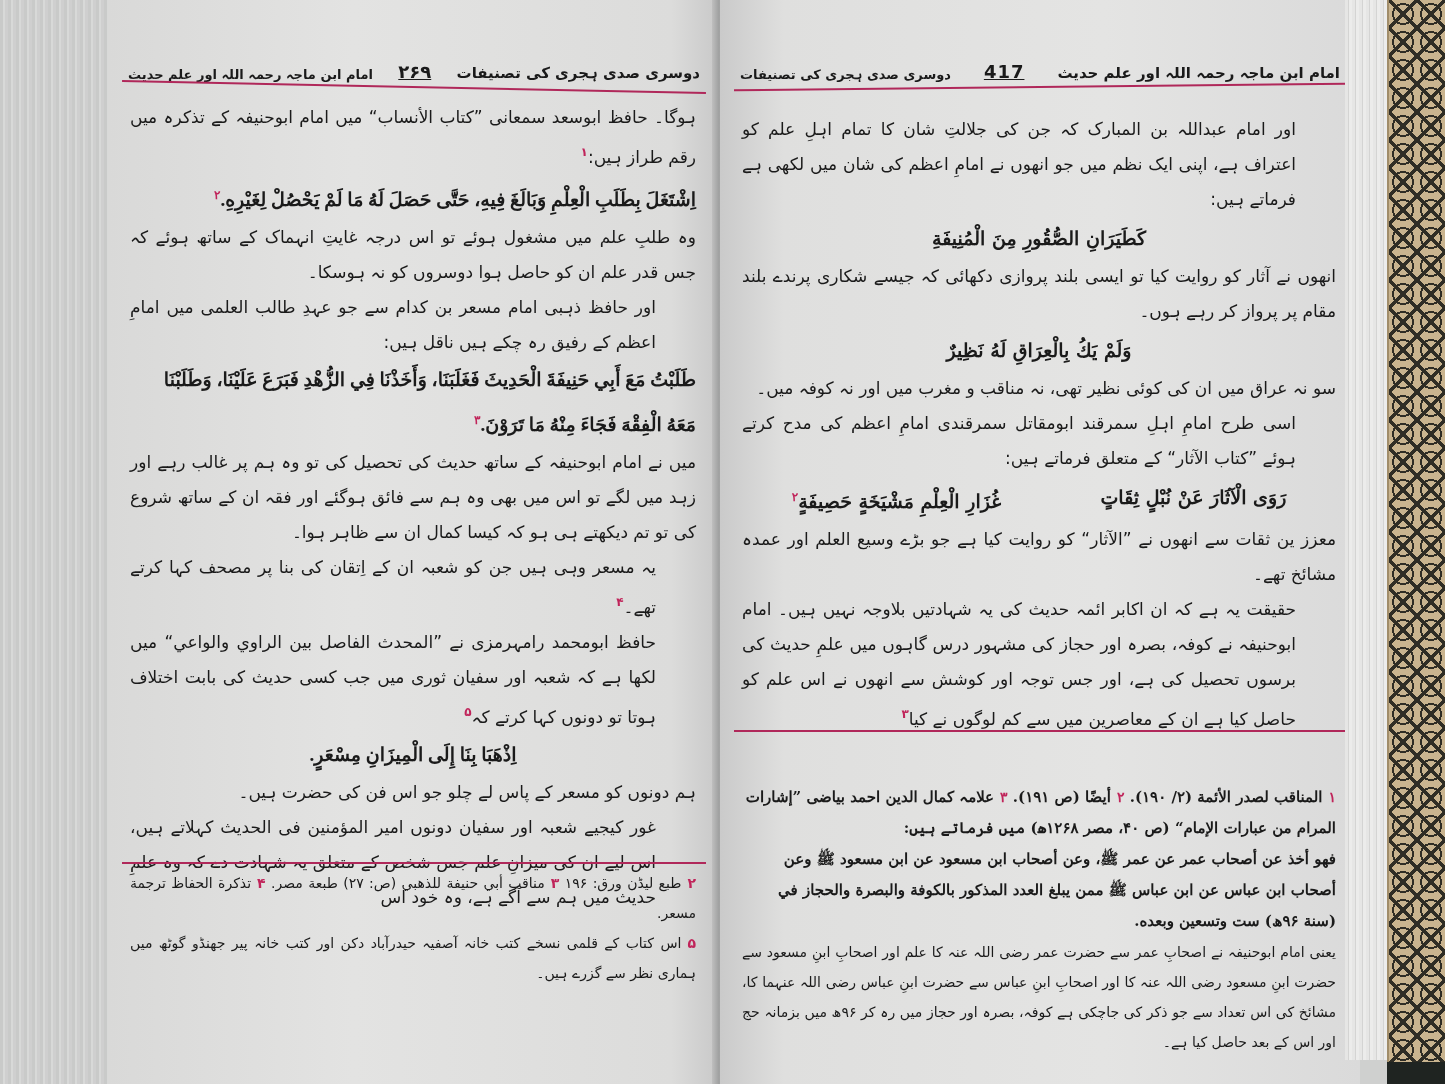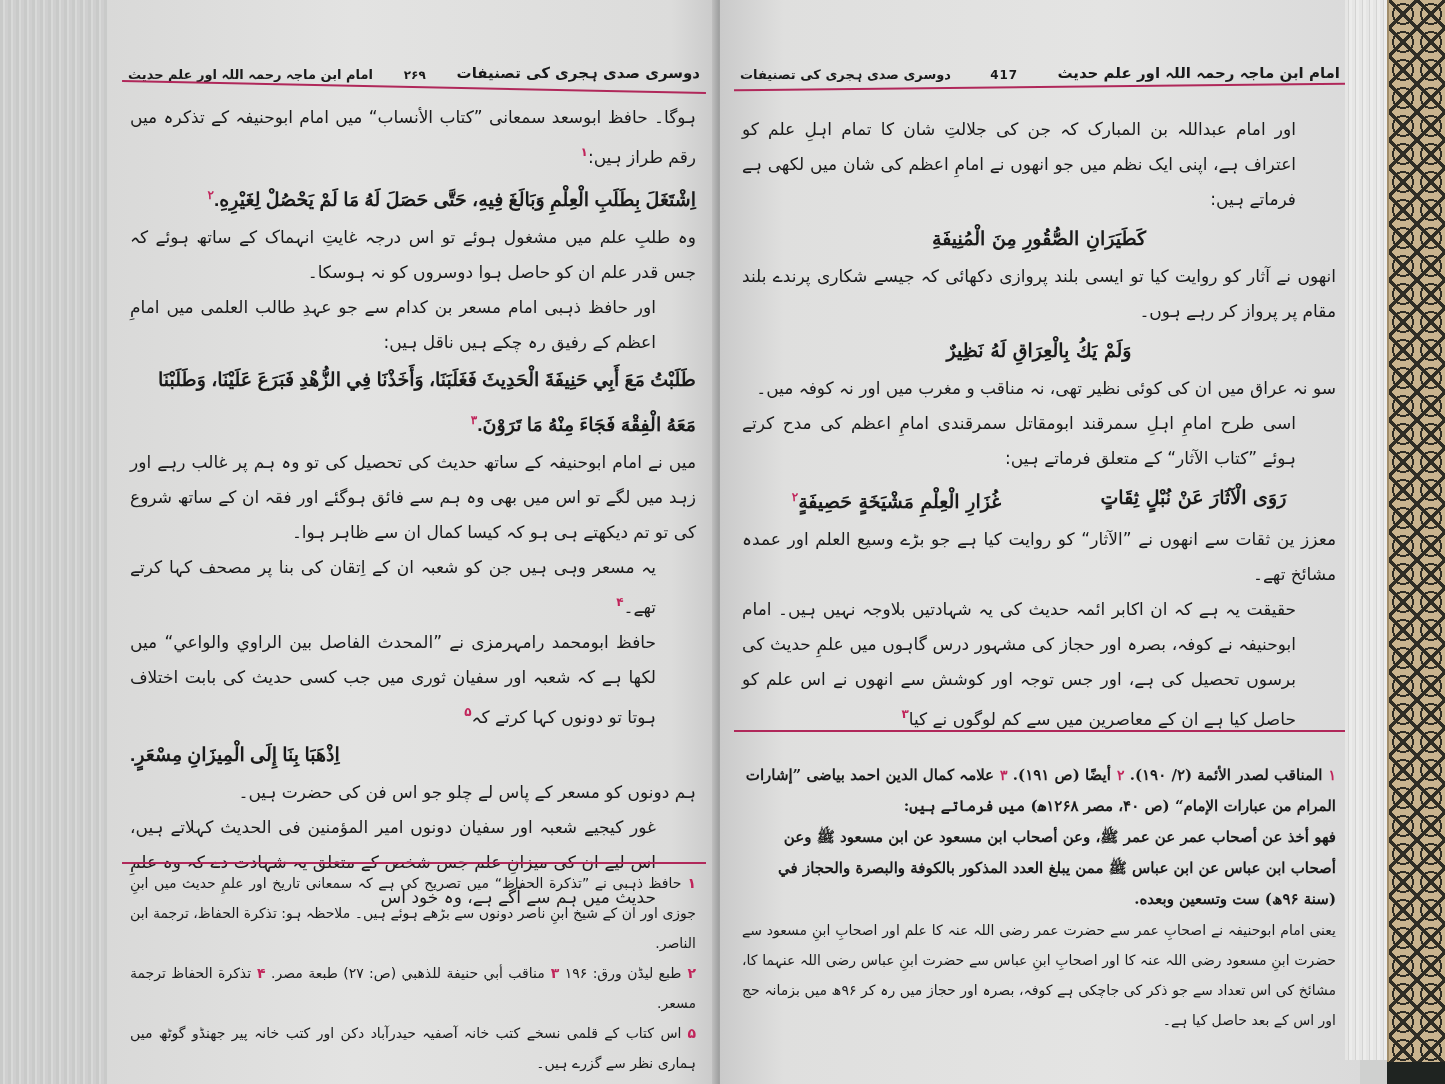--- a/index.html
+++ b/index.html
@@ -40,36 +40,36 @@
     border-left:2px solid #a08c69;
   }
   .cover-top { position:absolute; left:1387px; top:0; width:58px; height:12px; background:#2a2f2c; }
   .cover-bottom { position:absolute; left:1387px; top:1062px; width:58px; height:22px; background:#1f2421; }
 
   .header {
     position:absolute; left:20px; right:20px; top:52px; height:30px;
     display:flex; justify-content:space-between; align-items:flex-end;
     font-family:"DejaVu Sans", sans-serif; font-weight:bold; font-size:15px;
   }
-  .header .pnum { font-size:12px; letter-spacing:1px; }
+  .header .pnum { font-size:18px; letter-spacing:1px;text-decoration:underline; }
   .rule { position:absolute; left:14px; right:14px; height:2px; background:#b0285a; }
   .rule.top { top:86px; }
   .page.left .rule.top { transform:rotate(1.2deg); }
   .page.right .rule.top { transform:rotate(-0.6deg); }
 
   .body { position:absolute; left:22px; right:24px; top:100px; }
   .p {
     font-size:17px; line-height:35px; margin:0; text-align:justify;
   }
   .p.indent { padding-right:40px; }
   .arabic {
-    font-family:Liberation Sans, sans-serif; font-weight:bold; font-size:19px; line-height:40px;
+    font-family:Liberation Serif, serif; font-weight:bold; font-size:19px; line-height:40px;
     margin:0; text-align:right;
   }
-  .arabic.center { text-align:left; }
+  .arabic.center { text-align:center; }
   .verse { display:flex; justify-content:space-around; font-family:"DejaVu Serif", serif; font-weight:bold; font-size:19px; line-height:42px; }
   .fn-mark { color:#c0245a; font-size:12px; vertical-align:super; font-weight:bold; }
 
   .footnotes { position:absolute; left:22px; right:24px; }
   .fn { font-size:14px; line-height:30px; margin:0; text-align:justify; }
   .fn .n { color:#c0245a; font-weight:bold; margin-left:6px; }
   .fn-ar { font-family:"DejaVu Serif", serif; font-weight:bold; font-size:15px; line-height:31px; margin:0; }
 </style>
 </head>
 <body>
@@ -95,21 +95,20 @@
       <p class="p">میں نے امام ابوحنیفہ کے ساتھ حدیث کی تحصیل کی تو وہ ہم پر غالب رہے اور زہد میں لگے تو اس میں بھی وہ ہم سے فائق ہوگئے اور فقہ ان کے ساتھ شروع کی تو تم دیکھتے ہی ہو کہ کیسا کمال ان سے ظاہر ہوا۔</p>
       <p class="p indent"><span>یہ مسعر وہی ہیں جن کو شعبہ ان کے اِتقان کی بنا پر مصحف کہا کرتے تھے۔</span><span class="fn-mark">۴</span></p>
       <p class="p indent"><span>حافظ ابومحمد رامہرمزی نے ”المحدث الفاصل بين الراوي والواعي“ میں لکھا ہے کہ شعبہ اور سفیان ثوری میں جب کسی حدیث کی بابت اختلاف ہوتا تو دونوں کہا کرتے کہ</span><span class="fn-mark">۵</span></p>
       <p class="arabic center">اِذْهَبَا بِنَا إِلَى الْمِيزَانِ مِسْعَرٍ.</p>
       <p class="p">ہم دونوں کو مسعر کے پاس لے چلو جو اس فن کی حضرت ہیں۔</p>
       <p class="p indent">غور کیجیے شعبہ اور سفیان دونوں امیر المؤمنین فی الحدیث کہلاتے ہیں، اس لیے ان کی میزانِ علم جس شخص کے متعلق یہ شہادت دے کہ وہ علمِ حدیث میں ہم سے آگے ہے، وہ خود اس</p>
     </div>
 
     <div class="rule" style="top:862px"></div>
     <div class="footnotes" style="top:868px">
-      <p class="fn"><span class="n">۱</span><span>حافظ ذہبی نے ”تذكرة الحفاظ“ میں تصریح کی ہے کہ سمعانی تاریخ اور علمِ حدیث میں ابنِ جوزی اور ان کے شیخ ابنِ ناصر دونوں سے بڑھے ہوئے ہیں۔ ملاحظہ ہو: تذكرة الحفاظ، ترجمة ابن الناصر.</span></p>
       <p class="fn">
         <span class="n">۲</span><span>طبع لیڈن ورق: ۱۹۶</span>
         <span class="n">۳</span><span>مناقب أبي حنيفة للذهبي (ص: ۲۷) طبعة مصر.</span>
         <span class="n">۴</span><span>تذكرة الحفاظ ترجمة مسعر.</span>
       </p>
       <p class="fn"><span class="n">۵</span><span>اس کتاب کے قلمی نسخے کتب خانہ آصفیہ حیدرآباد دکن اور کتب خانہ پیر جھنڈو گوٹھ میں ہماری نظر سے گزرے ہیں۔</span></p>
     </div>
   </div>
 
   <div class="gutter"></div>
@@ -135,21 +134,21 @@
       <p class="p indent">اسی طرح امامِ اہلِ سمرقند ابومقاتل سمرقندی امامِ اعظم کی مدح کرتے ہوئے ”کتاب الآثار“ کے متعلق فرماتے ہیں:</p>
       <div class="verse">
         <span>رَوَى الْآثَارَ عَنْ نُبْلٍ ثِقَاتٍ</span>
           <span><span>غُزَارِ الْعِلْمِ مَشْيَخَةٍ حَصِيفَةٍ</span><span class="fn-mark">۲</span></span>
       </div>
       <p class="p">معزز ین ثقات سے انھوں نے ”الآثار“ کو روایت کیا ہے جو بڑے وسیع العلم اور عمدہ مشائخ تھے۔</p>
       <p class="p indent"><span>حقیقت یہ ہے کہ ان اکابر ائمہ حدیث کی یہ شہادتیں بلاوجہ نہیں ہیں۔ امام ابوحنیفہ نے کوفہ، بصرہ اور حجاز کی مشہور درس گاہوں میں علمِ حدیث کی برسوں تحصیل کی ہے، اور جس توجہ اور کوشش سے انھوں نے اس علم کو حاصل کیا ہے ان کے معاصرین میں سے کم لوگوں نے کیا</span><span class="fn-mark">۳</span></p>
     </div>
 
     <div class="rule" style="top:730px"></div>
-    <div class="footnotes" style="top:760px">
+    <div class="footnotes" style="top:782px">
       <p class="fn-ar">
         <span class="fn"><span class="n">۱</span></span><span>المناقب لصدر الأئمة (۲/ ۱۹۰).</span>
         <span class="fn"><span class="n">۲</span></span><span>أيضًا (ص ۱۹۱).</span>
         <span class="fn"><span class="n">۳</span></span><span>علامہ کمال الدین احمد بیاضی ”إشارات المرام من عبارات الإمام“ (ص ۴۰، مصر ۱۲۶۸ھ) میں فرماتے ہیں:</span>
       </p>
       <p class="fn-ar">فهو أخذ عن أصحاب عمر عن عمر ﷺ، وعن أصحاب ابن مسعود عن ابن مسعود ﷺ وعن أصحاب ابن عباس عن ابن عباس ﷺ ممن يبلغ العدد المذكور بالكوفة والبصرة والحجاز في (سنة ۹۶ھ) ست وتسعين وبعده.</p>
       <p class="fn">یعنی امام ابوحنیفہ نے اصحابِ عمر سے حضرت عمر رضی اللہ عنہ کا علم اور اصحابِ ابنِ مسعود سے حضرت ابنِ مسعود رضی اللہ عنہ کا اور اصحابِ ابنِ عباس سے حضرت ابنِ عباس رضی اللہ عنہما کا، مشائخ کی اس تعداد سے جو ذکر کی جاچکی ہے کوفہ، بصرہ اور حجاز میں رہ کر ۹۶ھ میں بزمانہ حج اور اس کے بعد حاصل کیا ہے۔</p>
     </div>
   </div>
 </div>

